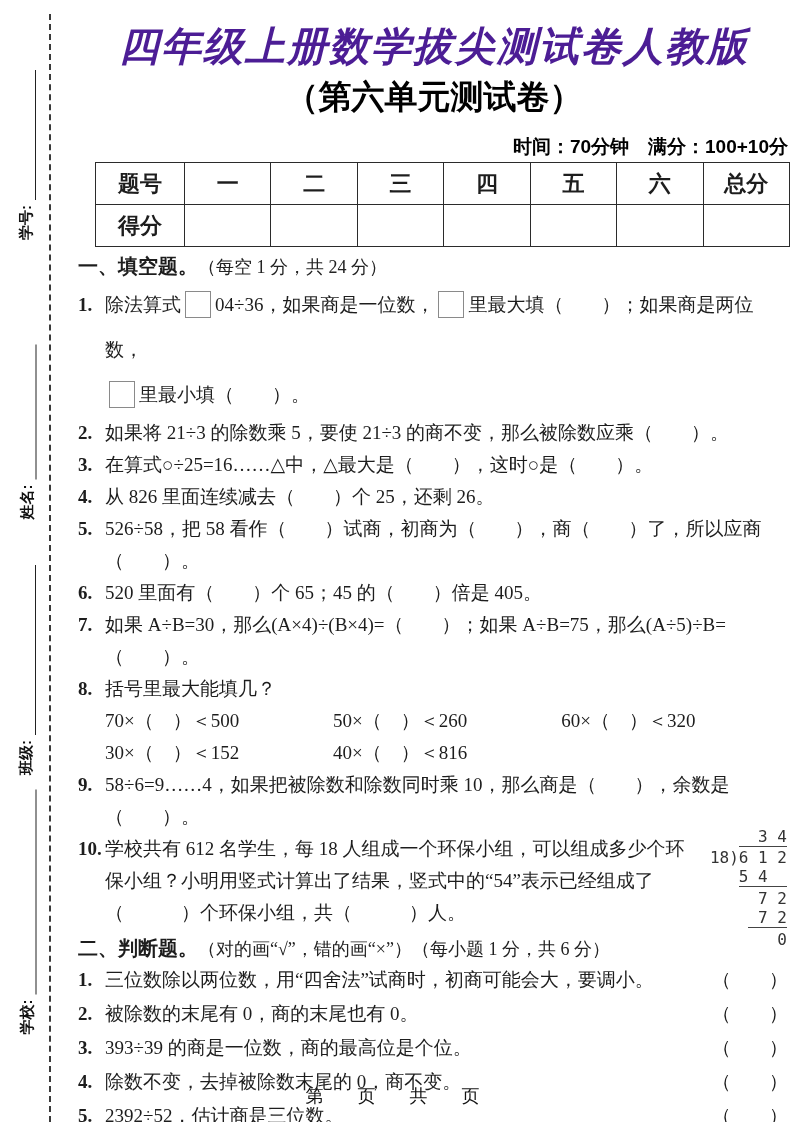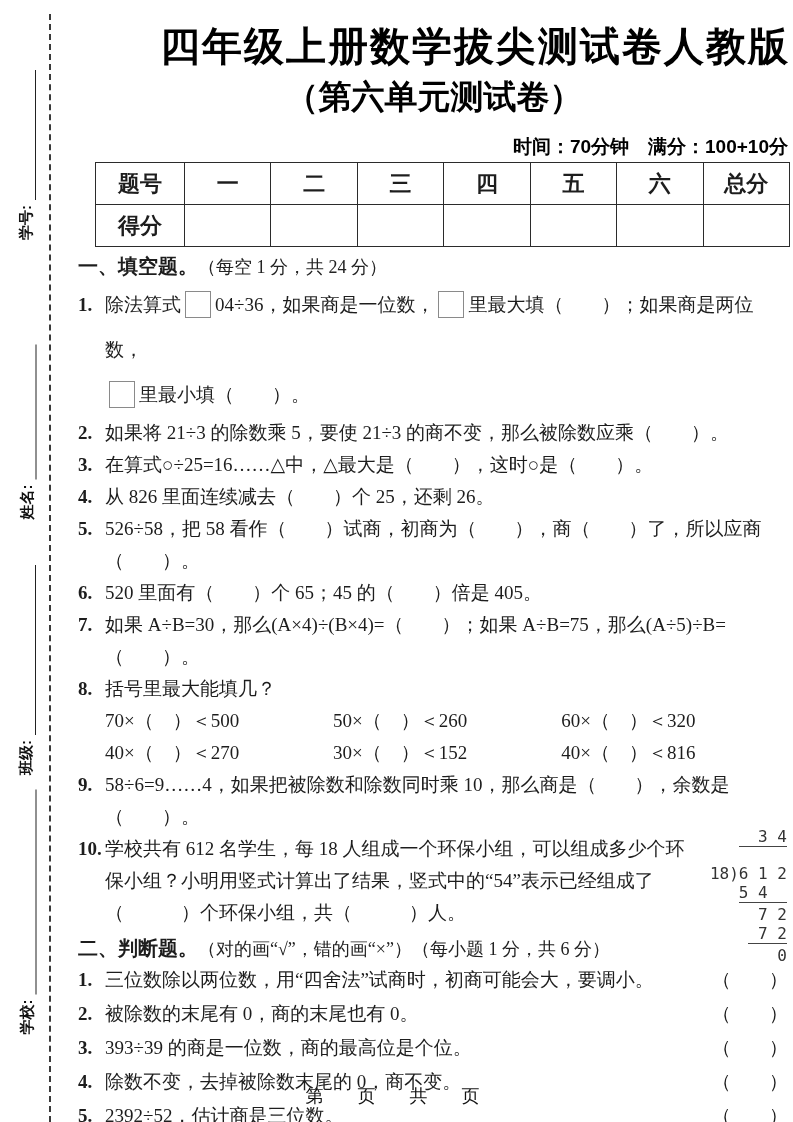--- a/index.html
+++ b/index.html
@@ -10,22 +10,22 @@
   .side-field{position:absolute;height:24px;display:flex;align-items:flex-end;gap:5px;
               transform:rotate(-90deg);font-family:"Liberation Sans",sans-serif;
               font-size:15px;font-weight:bold;color:#111;}
   .side-line{flex:1;border-bottom:1.6px solid #222;height:15px;}
   .sf1{left:-61px;top:143px;width:170px;}
   .sf2{left:-63px;top:420px;width:175px;}
   .sf3{left:-81px;top:658px;width:210px;}
   .sf4{left:-98px;top:900px;width:245px;}
   
   .main{position:absolute;left:78px;top:0;width:712px;}
-  .title{margin:20px 0 0;text-align:right;font-family:"Liberation Sans",sans-serif;
-         font-size:40px;line-height:52px;font-weight:bold;letter-spacing:2px;color:#000000;}
+  .title{margin:20px 0 0;text-align:center;font-family:"Liberation Sans",sans-serif;
+         font-size:40px;line-height:52px;font-weight:bold;letter-spacing:2px;color:#4c1d95;font-style:italic;}
   .subtitle{margin:2px 0 0;text-align:center;font-family:Liberation Serif, serif;
             font-size:33px;line-height:46px;font-weight:bold;color:#000;}
   .meta{margin:14px 2px 2px 0;text-align:right;font-family:"Liberation Sans",sans-serif;
         font-size:19px;font-weight:bold;color:#000;}
   table.score{border-collapse:collapse;margin-left:17px;width:695px;table-layout:fixed;}
   table.score td{border:1.7px solid #2b2b2b;height:41px;text-align:center;
                  font-size:22px;font-weight:bold;padding:0;}
   table.score td.lab{width:88px;}
   .sec-head{margin:4px 0 0;font-size:20px;line-height:30px;}
   .sec-head .bold{font-weight:bold;}
@@ -36,21 +36,21 @@
   .blank-box{display:inline-block;width:24px;height:25px;border:1.5px solid #8a8a8a;
              vertical-align:-7px;margin:0 4px;}
   .ineq-row{display:flex;padding-left:27px;line-height:32px;font-size:19px;}
   .ineq-row span{width:33.3%;}
   .q10wrap{position:relative;}
   .q10text{max-width:588px;}
   
   .division{position:absolute;right:3px;top:-6px;width:9ch;
             font-family:"DejaVu Sans Mono",monospace;font-size:16px;line-height:19px;color:#333;}
   .dv-row{text-align:right;white-space:pre;}
-  .dv-dividend{display:inline-block;border-top:1.6px solid #444;padding-top:17px;text-align:right;}
+  .dv-dividend{display:inline-block;border-top:1.6px solid #444;padding-top:1px;text-align:right;}
   .dv-w1{padding-right:2ch;}
   .dv-hr1{border-top:1.6px solid #444;width:5ch;margin-left:auto;height:2px;}
   .dv-hr2{border-top:1.6px solid #444;width:4ch;margin-left:auto;height:2px;}
   
   .j{position:relative;display:flex;padding-left:27px;line-height:32px;font-size:19px;margin-bottom:2px;}
   .j .num{position:absolute;left:0;top:0;font-weight:bold;}
   .j .jtext{flex:1;}
   .j .jans{padding-right:2px;}
   .footer{position:absolute;left:0;right:0;bottom:14px;text-align:center;
           font-size:18px;letter-spacing:8px;color:#111;}
@@ -149,21 +149,20 @@
     <div class="q">
       <span class="num">8.</span>
       <span>括号里最大能填几？</span>
     </div>
     <div class="ineq-row">
       <span>70×（　）＜500</span>
       <span>50×（　）＜260</span>
       <span>60×（　）＜320</span>
     </div>
     <div class="ineq-row">
-      <span>40×（　）＜270</span>
       <span>30×（　）＜152</span>
       <span>40×（　）＜816</span>
     </div>
 
     <div class="q">
       <span class="num">9.</span>
       <span>58÷6=9……4，如果把被除数和除数同时乘 10，那么商是（　　），余数是（　　）。</span>
     </div>
 
     <div class="q q10wrap">

